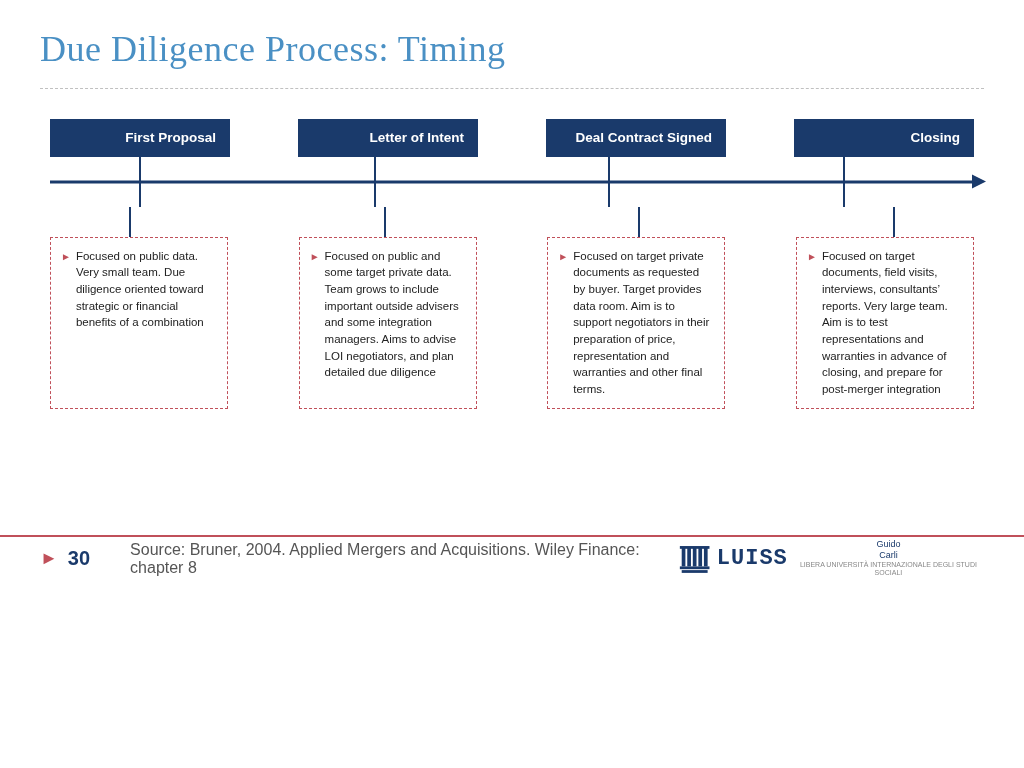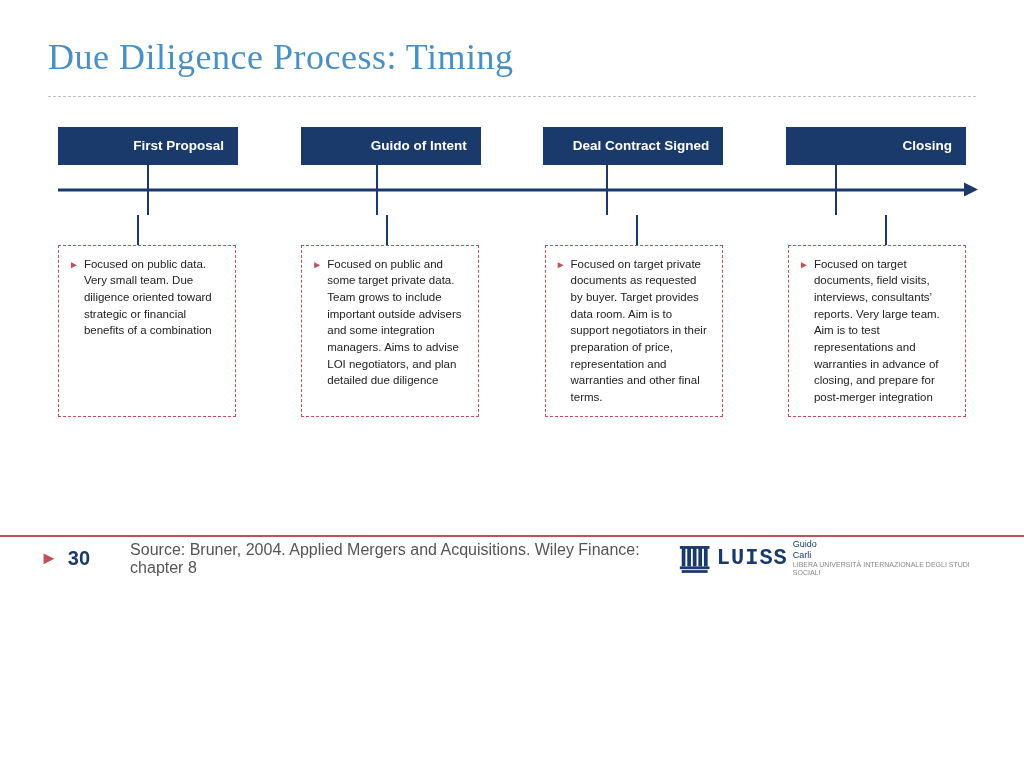--- a/index.html
+++ b/index.html
@@ -8,21 +8,21 @@
       height: 768px;
       background: #ffffff;
       font-family: 'Georgia', serif;
       overflow: hidden;
       position: relative;
     }
 
     .page {
       width: 1024px;
       height: 580px;
-      padding: 8px;
+      padding: 0;
       position: relative;
     }
 
     
     .header {
       padding: 28px 40px 10px 40px;
     }
     .main-title {
       font-size: 36px;
       color: #4a90c4;
@@ -233,42 +233,42 @@
       font-weight: bold;
       color: #1a3a6b;
       letter-spacing: 1px;
     }
 
     .logo-sub {
       font-family: Arial, sans-serif;
       font-size: 9px;
       color: #1a3a6b;
       line-height: 1.2;
-      text-align: left;
+      text-align: center;
     }
   </style>
 </head>
 <body>
 
 <div class="page">
 
   <div class="header">
     <h1 class="main-title">Due Diligence Process: Timing</h1>
   </div>
   <hr class="header-divider">
 
 
   <div class="timeline-container">
 
     <div class="stages-row">
       <div class="stage-box">
         <span>First Proposal</span>
       </div>
       <div class="stage-box">
-        <span>Guido of Intent</span>
+        <span>Letter of Intent</span>
       </div>
       <div class="stage-box">
         <span>Deal Contract Signed</span>
       </div>
       <div class="stage-box">
         <span>Closing</span>
       </div>
     </div>
 
     <div class="timeline-line-area">

